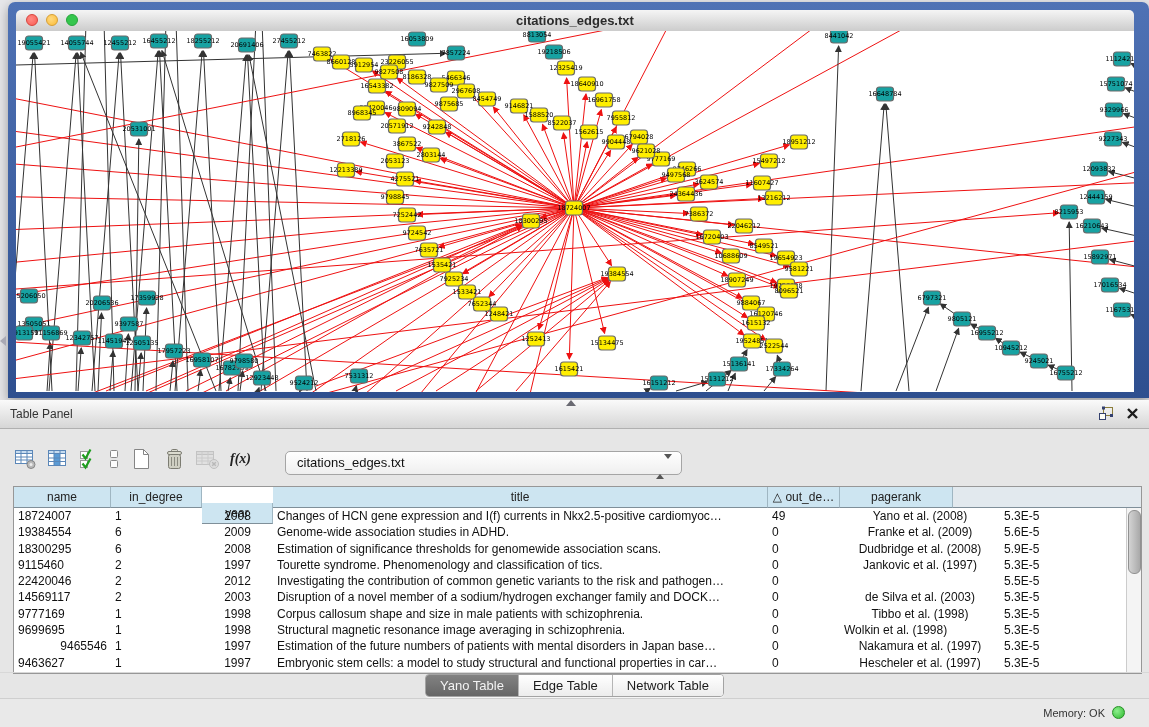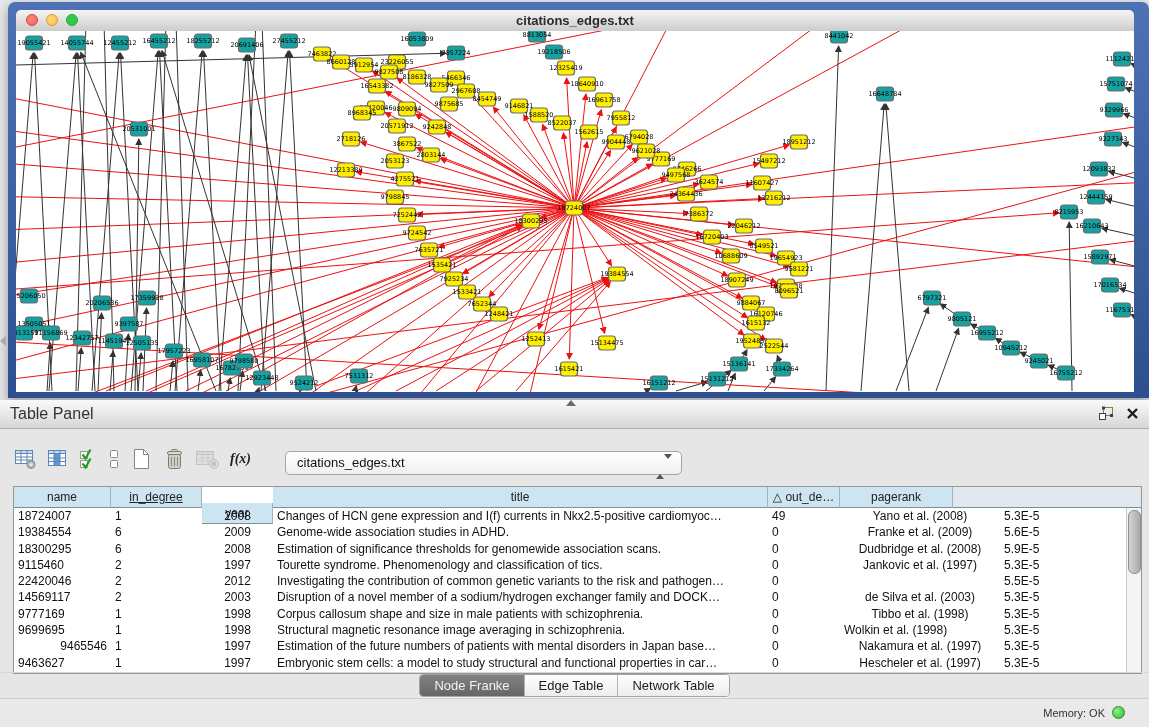--- a/index.html
+++ b/index.html
@@ -17,21 +17,21 @@
   .tl.min{left:30px;background:radial-gradient(circle at 4px 4px,#ffd97e,#fbbb37);border:1px solid #d79f33;}
   .tl.zoom{left:50px;background:radial-gradient(circle at 4px 4px,#8ae58f,#35c64d;);border:1px solid #28a53c;background-color:#35c64d;}
   .win-title{text-align:center;line-height:21px;font-size:13px;font-weight:600;color:#2b2b2b;}
   .canvas-wrap{position:absolute;left:8px;top:29px;width:1118px;height:361px;background:#fff;overflow:hidden;}
   .nlabel{font-size:6.5px;fill:#000;font-family:"DejaVu Sans",sans-serif;}
 
   
   .table-panel{position:absolute;left:0;top:400px;width:1149px;height:327px;background:#e6e6e6;}
   .panel-header{position:absolute;left:0;top:0;width:100%;height:29px;
     background:linear-gradient(#fafafa,#d6d6d6);border-bottom:1px solid #b0b0b0;box-sizing:border-box;}
-  .panel-title{position:absolute;left:10px;line-height:28px;font-size:16px;color:#333;}
+  .panel-title{position:absolute;left:10px;line-height:28px;font-size:12px;color:#333;}
   .splitter{position:absolute;left:566px;top:0px;width:0;height:0;border-left:5px solid transparent;border-right:5px solid transparent;border-bottom:6px solid #6a6a72;}
   .ph-icons{position:absolute;right:10px;top:6px;display:flex;gap:12px;align-items:center;}
 
   .toolbar-icons{position:absolute;left:14px;top:47px;display:flex;gap:9px;align-items:center;height:24px;}
   .ti{display:inline-flex;align-items:center;justify-content:center;}
   .fx{font-family:"Liberation Serif",serif;font-style:italic;font-weight:bold;font-size:14px;color:#222;}
   .combo{position:absolute;left:285px;top:51px;width:384px;height:22px;
     background:linear-gradient(#ffffff,#efefef);border:1px solid #a5a5a5;border-radius:5px;
     font-size:13px;line-height:22px;padding-left:11px;color:#111;}
   .combo-arrows{position:absolute;right:9px;top:4px;}
@@ -603,21 +603,21 @@
   </div>
 
   <div class="combo">
     <span>citations_edges.txt</span>
     <span class="combo-arrows"><span class="up"></span><span class="dn"></span></span>
   </div>
 
   <div class="viewport">
     <div class="thead">
         <div class="th" style="width: 97px;">name</div>
-        <div class="th" style="width: 91px; text-decoration: underline;">in_degree</div>
+        <div class="th" style="width: 91px;">in_degree</div>
         <div class="th" style="width: 71px; margin-top: 16px;">year</div>
         <div class="th" style="width: 495px;">title</div>
         <div class="th" style="width: 72px;">△ out_de…</div>
         <div class="th" style="width: 113px;">pagerank</div>
         <div class="th-fill"></div>
       </div>
     <div class="tbody">
         <div class="tr">
           <div class="td" style="width: 97px; text-align: left;">18724007</div>
           <div class="td" style="width: 91px; text-align: left;">1</div>
@@ -710,21 +710,21 @@
         </div>
       </div>
     <div class="vscroll">
       <div class="vthumb"></div>
     </div>
   </div>
 
   <div class="bottom-line"></div>
   <div class="tabbar">
     <div class="segctl">
-        <div class="seg active">Node Franke</div>
+        <div class="seg active">Yano Table</div>
         <div class="seg">Edge Table</div>
         <div class="seg">Network Table</div>
       </div>
   </div>
 
   <div class="statusbar">
     <span class="mem-label">Memory: OK</span>
     <span class="mem-dot"></span>
   </div>
 </div>

